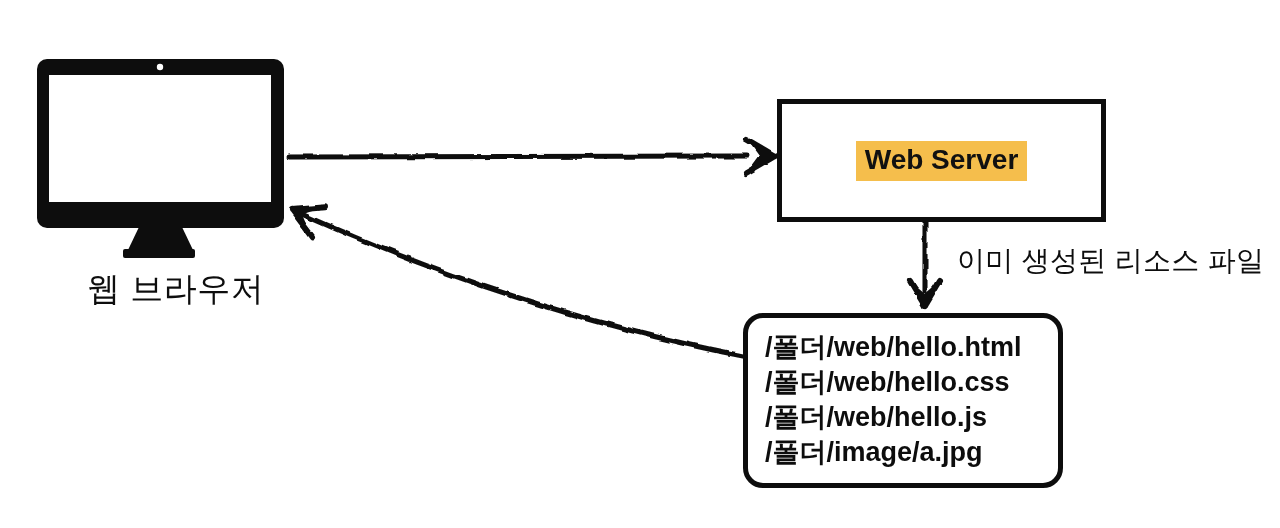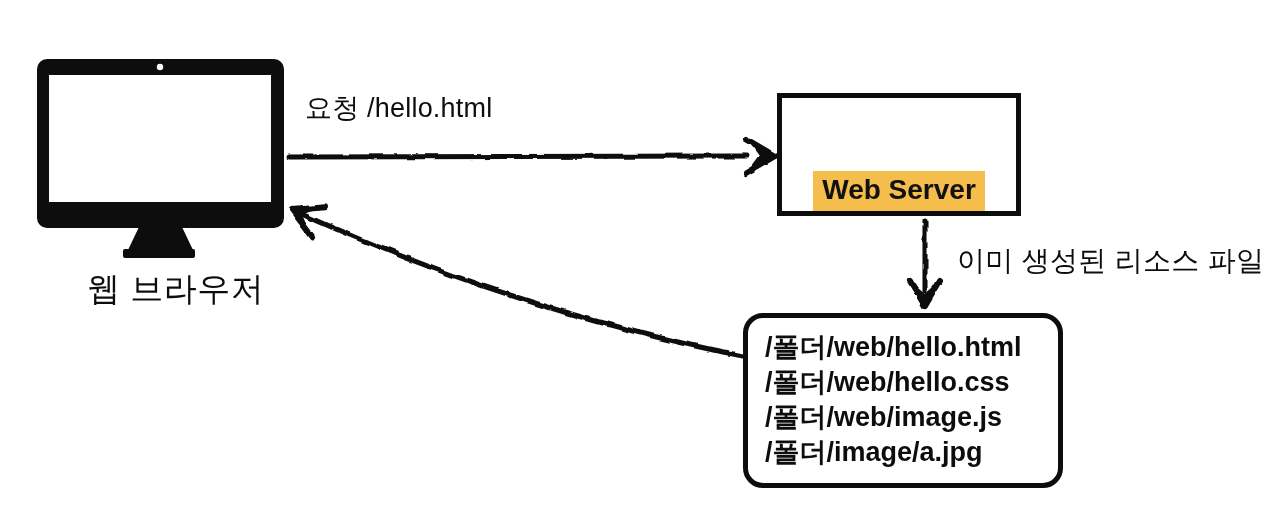--- a/index.html
+++ b/index.html
@@ -35,27 +35,27 @@
     letter-spacing: 0.5px;
   }
   .label-response {
     left: 957px; top: 242px;
     font-size: 28px;
     font-weight: 500;
     letter-spacing: 0.3px;
   }
   .server-box {
     position: absolute;
-    left: 777px; top: 93px;
-    width: 244px; height: 123px;
+    left: 777px; top: 99px;
+    width: 329px; height: 123px;
     box-sizing: border-box;
     border: 5px solid #0d0d0d;
     background: #ffffff;
     display: flex;
-    align-items: flex-end;
+    align-items: center;
     justify-content: center;
   }
   .server-label {
     background: #f5be4c;
     padding: 3px 9px 5px 9px;
     font-size: 28px;
     font-weight: 700;
     color: #111111;
     white-space: nowrap;
   }
@@ -115,30 +115,29 @@
       <g>
         <path d="M743,356 Q518,312 297,212" stroke-width="5"></path>
         <g transform="translate(292,210) rotate(204)">
           <path d="M0,0 L-29,-16 M0,0 L-29,16" stroke-width="6"></path>
           <polygon points="0,0 -26,-14 -11,0 -26,14" fill="#0d0d0d" stroke="none"></polygon>
         </g>
       </g>
     </g>
   </svg>
 
-  <div class="label label-request">요청 /hello.html</div>
 
   <div class="label label-browser">웹 브라우저</div>
 
   <div class="server-box">
     <span class="server-label">Web Server</span>
   </div>
 
   <div class="label label-response">이미 생성된 리소스 파일</div>
 
   <div class="files-box">
     <div class="file-line">/폴더/web/hello.html</div>
     <div class="file-line">/폴더/web/hello.css</div>
-    <div class="file-line">/폴더/web/image.js</div>
+    <div class="file-line">/폴더/web/hello.js</div>
     <div class="file-line">/폴더/image/a.jpg</div>
   </div>
 
 </div>
 
 </body></html>

